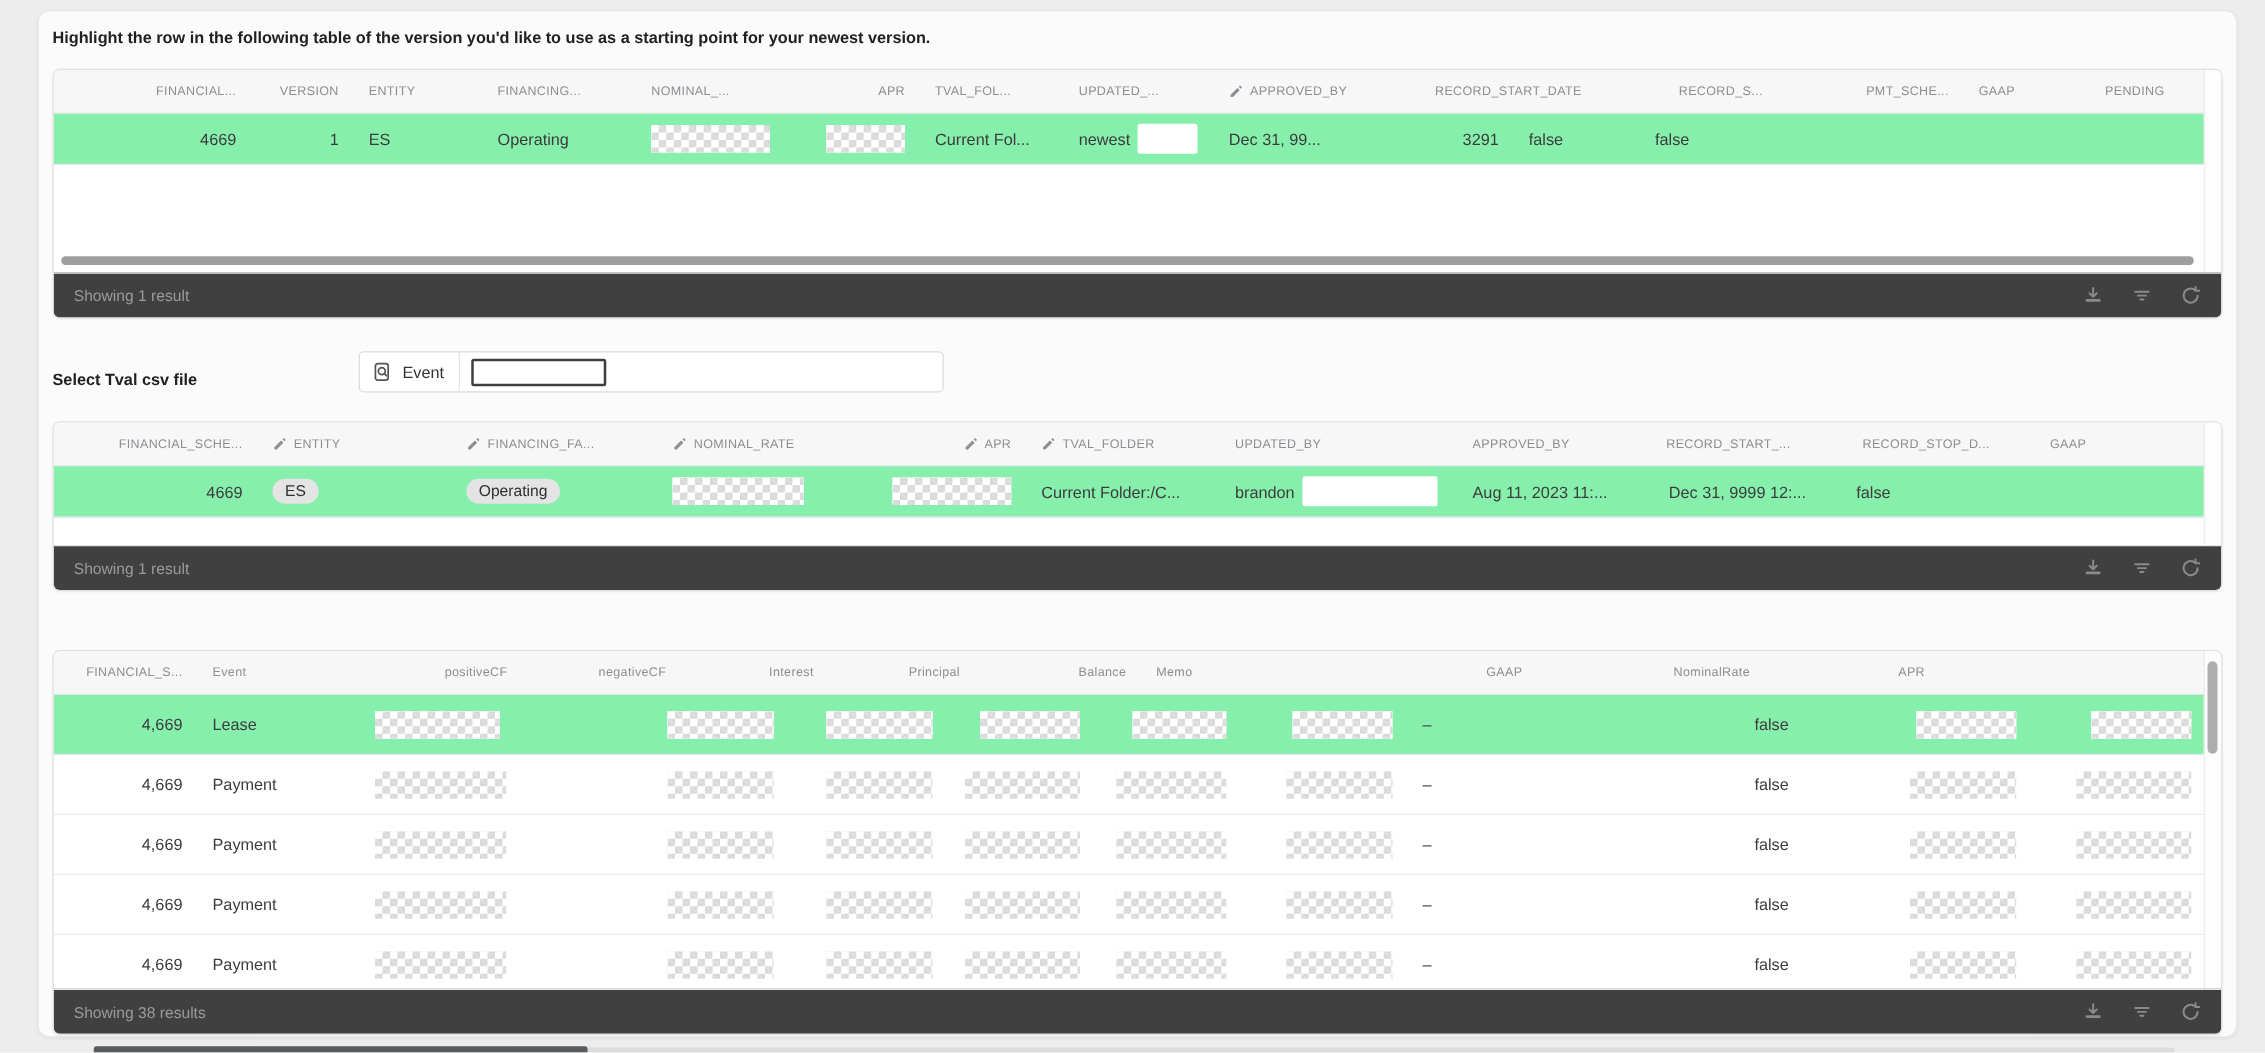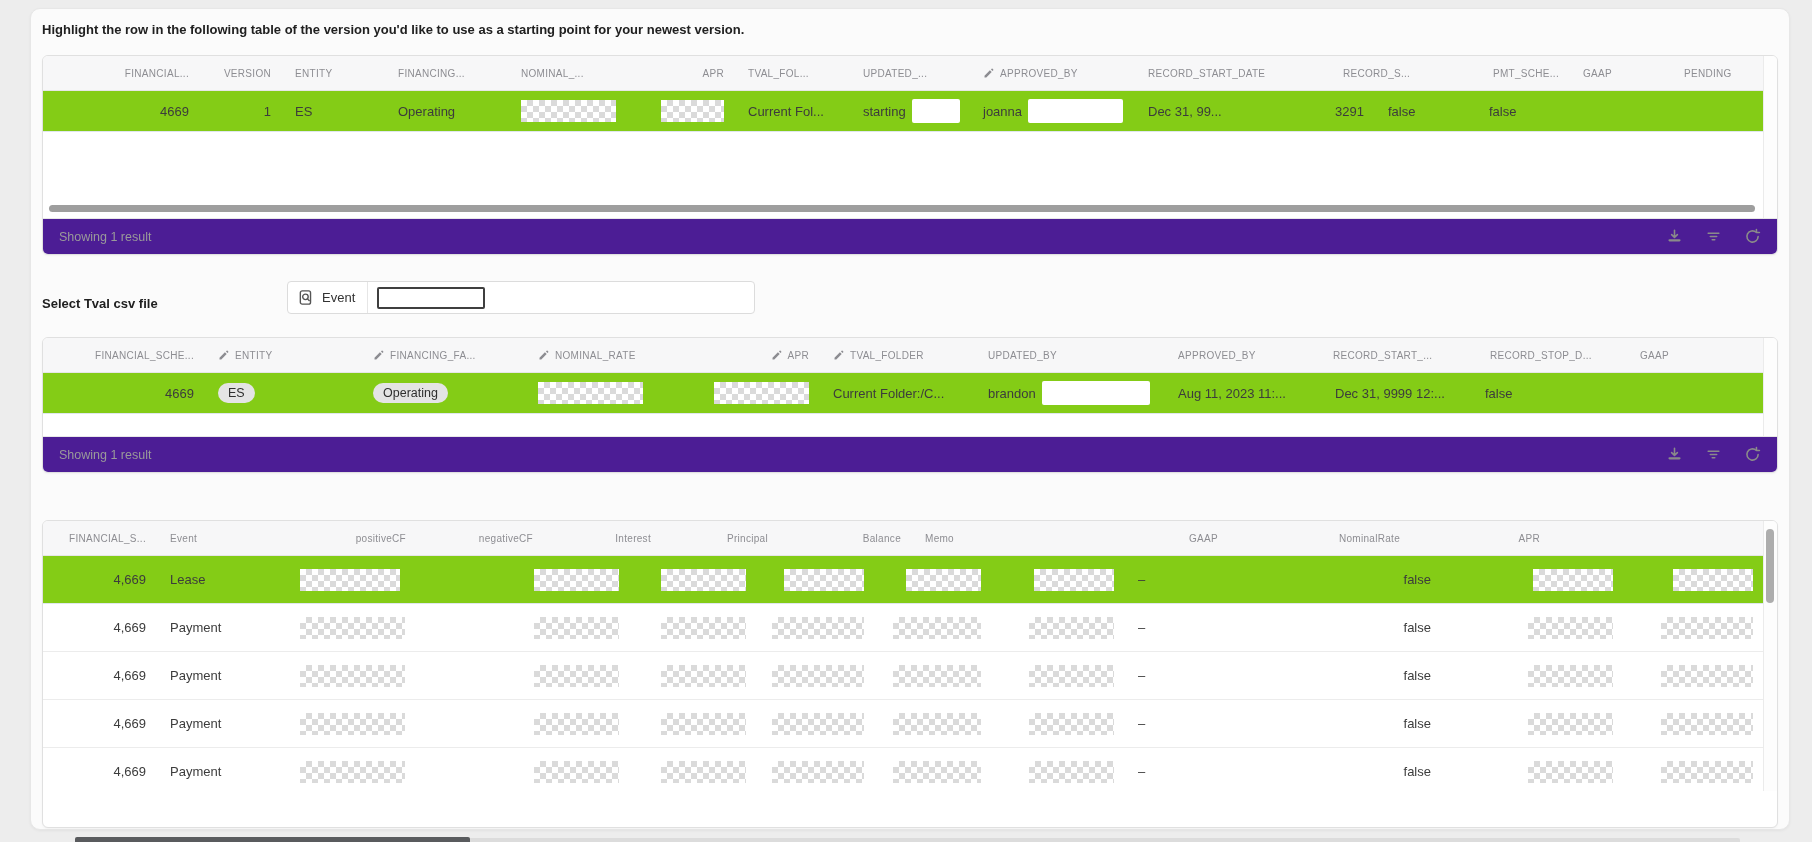--- a/index.html
+++ b/index.html
@@ -23,42 +23,42 @@
     box-shadow:0 1px 2px rgba(0,0,0,.04);
   }
   .tbl-grid { overflow:hidden; }
   .thead { display:flex; height:35px; background:#f7f7f8; border-bottom:1px solid #e6e6e6; }
   .th {
     display:flex; align-items:center; padding:0 12px; font-size:10px; color:#8d8d92;
     letter-spacing:.3px; white-space:nowrap; overflow:hidden; flex:none;
   }
   .th.r { justify-content:flex-end; }
   .tr { display:flex; border-bottom:1px solid #ececec; background:#fff; }
-  .tr.hl { background:#84cc16; border-bottom-color:#dfe7ee; }
+  .tr.hl { background:#86efac; border-bottom-color:#dfe7ee; }
   .td {
     display:flex; align-items:center; padding:0 12px; font-size:13px; color:#3c3c3c;
     white-space:nowrap; overflow:hidden; flex:none;
   }
   .td.r { justify-content:flex-end; }
   .t-versions .tr, .t-tval .tr { height:41px; }
   .t-cash .tr { height:48px; }
   .pill { background:#e4e4e4; border-radius:12px; padding:3px 10px; font-size:12.5px; color:#2f2f2f; }
   .checker {
     display:inline-block; height:22px; flex:none;
     background-color:#fff;
     background-image:
       linear-gradient(45deg,#dadada 25%,transparent 25%,transparent 75%,#dadada 75%),
       linear-gradient(45deg,#dadada 25%,#ffffff 25%,#ffffff 75%,#dadada 75%);
     background-position:0 0,6px 6px;
     background-size:12px 12px;
   }
   .whitebox { display:inline-block; height:24px; background:#fff; border-radius:2px; margin-left:6px; flex:none; }
   .pencil { width:12px; height:12px; margin-right:5px; flex:none; }
   .tbl-footer {
-    position:absolute; left:0; right:0; bottom:0; height:36px; background:#4c1d95;
+    position:absolute; left:0; right:0; bottom:0; height:36px; background:#404040;
     border-top:1px solid #e8e8e8; display:flex; align-items:center;
     justify-content:space-between; padding:0 16px;
   }
   .foot-text { font-size:12.5px; color:#9a9a9a; }
   .f-icons { display:flex; gap:22px; align-items:center; }
   .fic { width:17px; height:17px; display:inline-block; cursor:pointer; }
   .fic svg { width:17px; height:17px; stroke:#8a8a8a; fill:none; stroke-width:1.5; stroke-linecap:round; stroke-linejoin:round; }
   .vstrip {
     position:absolute; top:0; bottom:36px; right:0; width:14px;
     background:#fdfdfd; border-left:1px solid #ebebeb;
@@ -152,26 +152,22 @@
         <div class="td l" style="width:152px">
           <span class="checker" style="width:95px"></span>
         </div>
         <div class="td r" style="width:75px">
           <span class="checker" style="width:75px"></span>
         </div>
         <div class="td l" style="width:115px">
           <span class="cv">Current Fol...</span>
         </div>
         <div class="td l" style="width:120px">
-          <span class="cv">starting</span>
+          <span class="cv">newest</span>
           <span class="whitebox" style="width:48px"></span>
-        </div>
-        <div class="td l" style="width:165px">
-          <span class="cv">joanna</span>
-          <span class="whitebox" style="width:95px"></span>
         </div>
         <div class="td l" style="width:125px">
           <span class="cv">Dec 31, 99...</span>
         </div>
         <div class="td r" style="width:115px">
           <span class="cv">3291</span>
         </div>
         <div class="td l" style="width:101px">
           <span class="cv">false</span>
         </div>
@@ -542,16 +538,32 @@
           <span class="checker" style="width:85px"></span>
         </div>
         <div class="td r" style="width:140px">
           <span class="checker" style="width:92px"></span>
         </div>
       </div>
     </div>
   <div class="vstrip">
     <span class="vthumb"></span>
   </div>
+  <div class="tbl-footer">
+    <span class="foot-text">Showing 38 results</span>
+    <span class="f-icons">
+      <span class="fic"><svg viewBox="0 0 16 16">
+            <path d="M8 2.2v6.6M5.3 6.2L8 8.9l2.7-2.7"></path>
+            <path d="M3.3 11.6h9.4" stroke-width="2"></path>
+          </svg></span>
+      <span class="fic"><svg viewBox="0 0 16 16">
+            <path d="M3 5h10M5 8h6M6.8 11h2.4"></path>
+          </svg></span>
+      <span class="fic"><svg viewBox="0 0 16 16">
+            <path d="M13.3 8A5.3 5.3 0 1 1 11.5 4"></path>
+            <path d="M11.7 1.5v2.8h2.8"></path>
+          </svg></span>
+    </span>
+  </div>
 </div>
 
 <div class="bottom-bar-light"></div>
 <div class="bottom-bar-dark"></div>
 
 </body></html>

